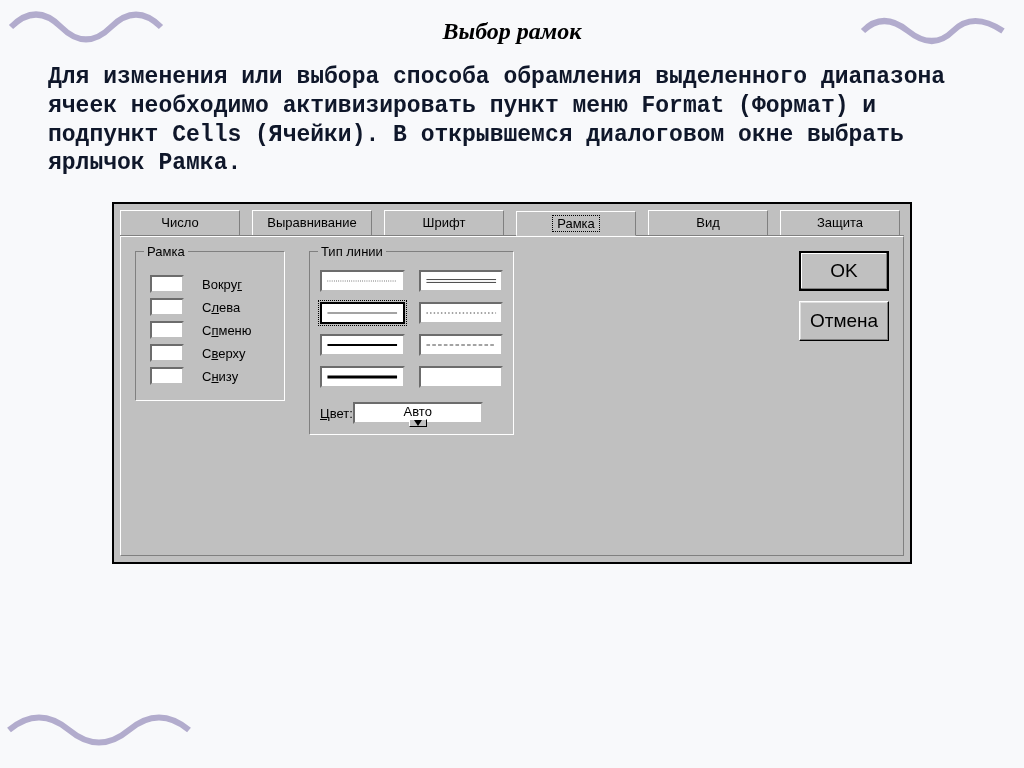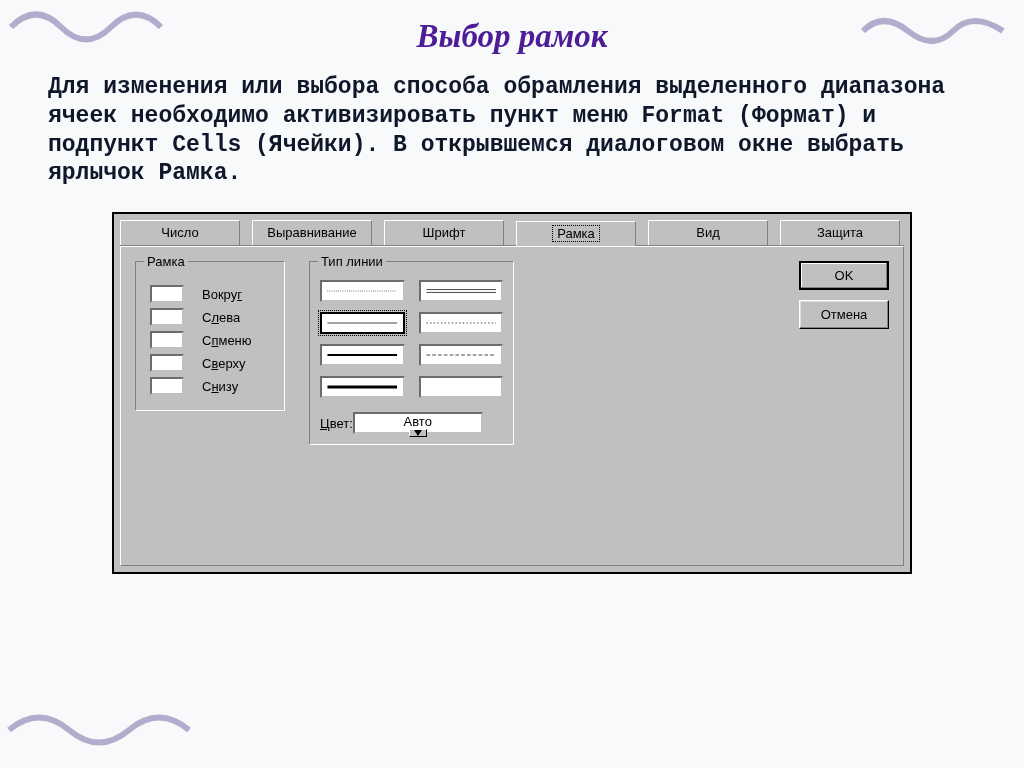--- a/index.html
+++ b/index.html
@@ -17,22 +17,22 @@
     position: absolute;
     stroke: #7a6ea8;
     stroke-width: 6;
     fill: none;
     opacity: 0.55;
   }
   .slide-title {
     text-align: center;
     font-style: italic;
     font-weight: bold;
-    font-size: 33px;
-    color: #4c1d95;
+    font-size: 24px;
+    color: #000000;
     padding-top: 18px;
   }
   .body-text {
     margin: 18px 48px 0 48px;
     font-size: 23px;
     font-weight: bold;
     color: #0f172a;
     line-height: 1.25;
     font-family: Liberation Mono, monospace;
   }
@@ -172,27 +172,27 @@
     border-top-color:#fff; border-left-color:#fff;
     display:flex; align-items:center; justify-content:center;
     cursor:pointer;
   }
   .panel-buttons {
     position:absolute;
     right: 14px; top: 14px;
     display:flex; flex-direction:column; gap:10px;
   }
   .win-btn {
-    width: 90px; height: 29px;
+    width: 90px; height: 40px;
     background:#c0c0c0;
     border:1px solid #000;
     border-top-color:#fff; border-left-color:#fff;
     box-shadow: inset -1px -1px 0 #808080, inset 1px 1px 0 #dfdfdf;
     cursor:pointer;
-    font-size:13px;
+    font-size:19px;
   }
   .win-btn.default { border:2px solid #000; box-shadow: inset -1px -1px 0 #808080, inset 1px 1px 0 #fff; }
 </style>
 </head>
 <body>
 
 <svg class="squiggle" style="left:6px;top:2px;width:180px;height:50px" viewBox="0 0 180 50">
     <path d="M5 25 Q 30 0 55 25 T 105 25 T 155 25"></path>
   </svg>
 <svg class="squiggle" style="right:6px;top:6px;width:160px;height:50px" viewBox="0 0 160 50">

